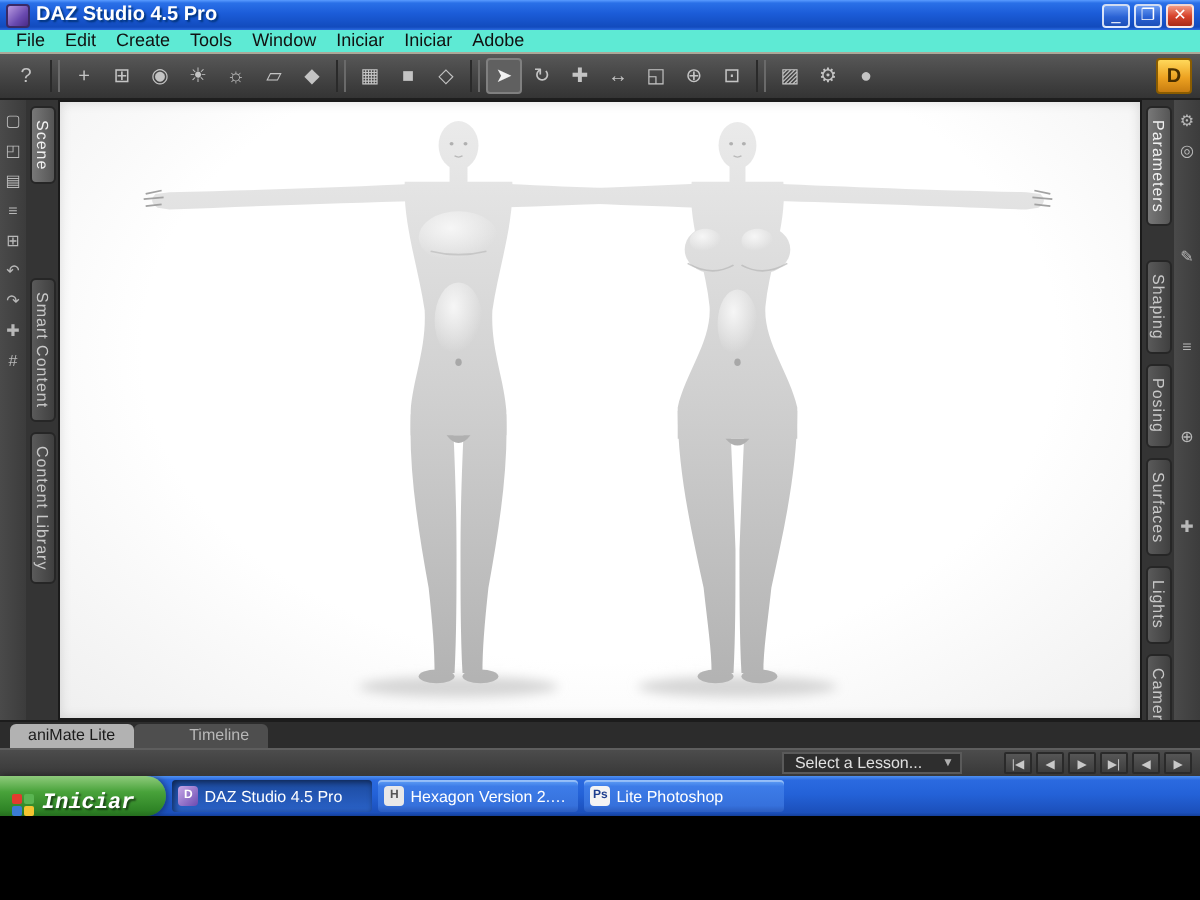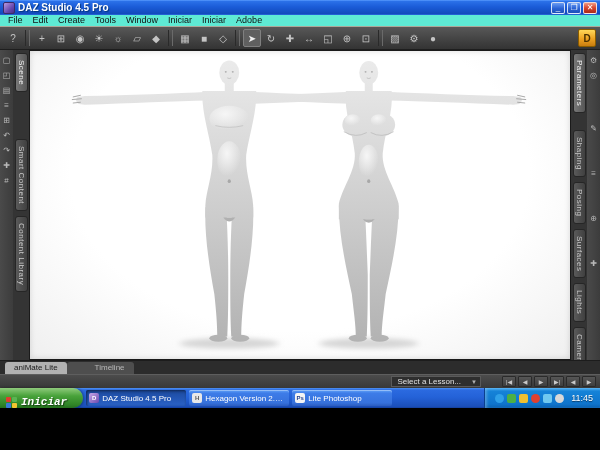--- a/index.html
+++ b/index.html
@@ -309,24 +309,15 @@
     </div>
     <div class="taskapp">
       <span class="tico hex">H</span>
       <span class="applabel">Hexagon Version 2.5....</span>
     </div>
     <div class="taskapp">
       <span class="tico ps">Ps</span>
       <span class="applabel">Lite Photoshop</span>
     </div>
 
-    <div class="tray">
-      <span class="trico c1"></span>
-      <span class="trico c2"></span>
-      <span class="trico c3"></span>
-      <span class="trico c4"></span>
-      <span class="trico c5"></span>
-      <span class="trico c6"></span>
-      <span class="clock">11:45</span>
-    </div>
   </div>
 
 </div>
 
 </body></html>

